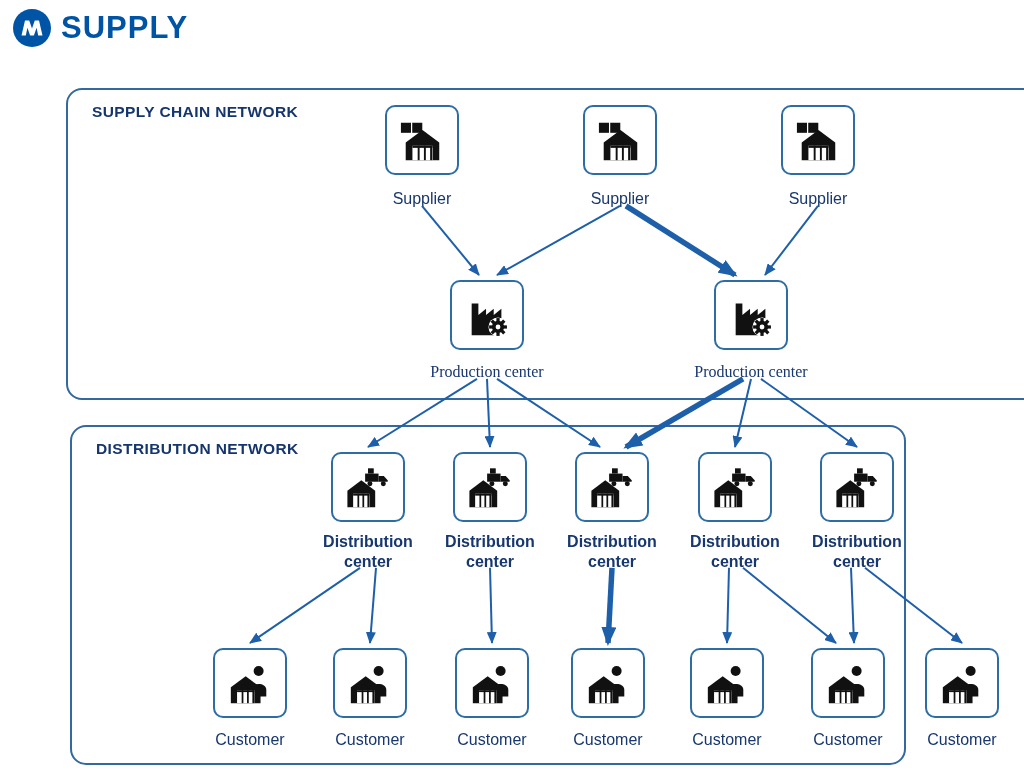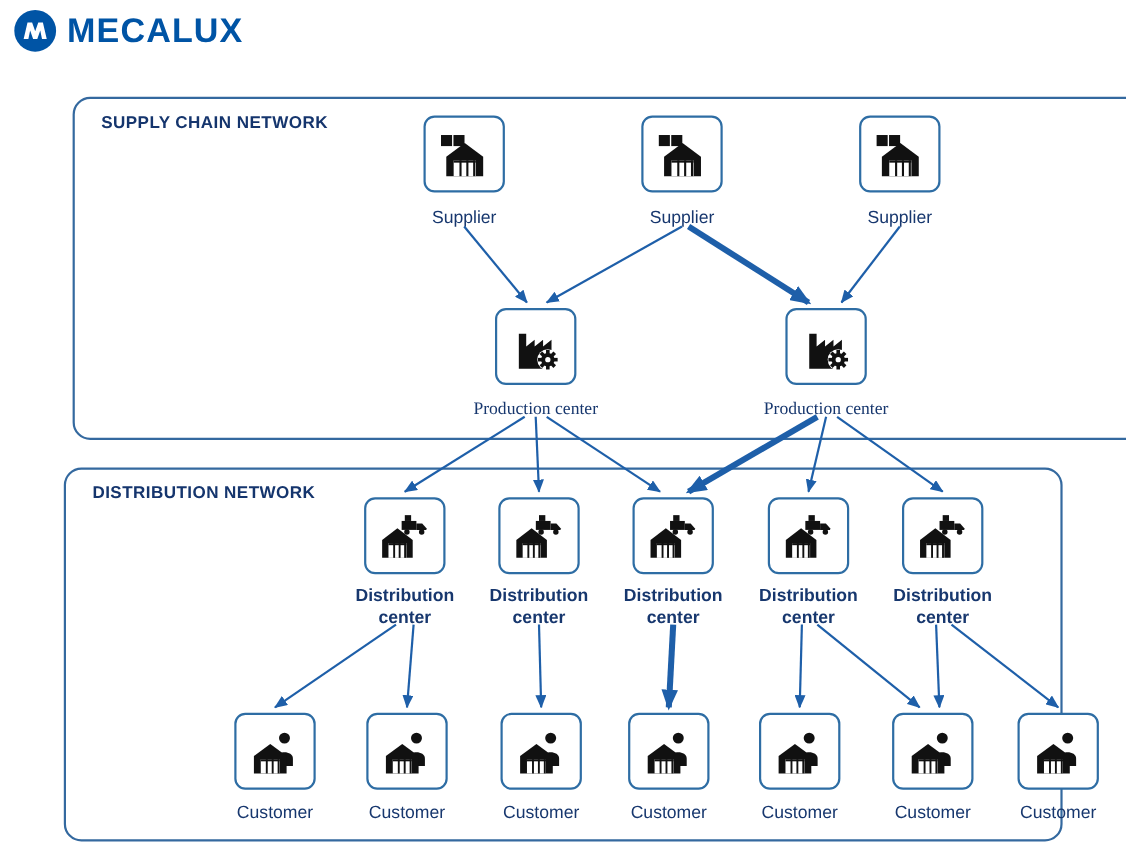--- a/index.html
+++ b/index.html
@@ -5,21 +5,21 @@
   * { margin:0; padding:0; box-sizing:border-box; }
   body { background:#fff; font-family:"Liberation Sans", sans-serif; }
   #page { position:relative; width:1024px; height:775px; background:#fff; overflow:hidden; }
 
   .brand { position:absolute; left:12px; top:8px; display:flex; align-items:center; gap:9px; }
   .brand-mark { width:40px; height:40px; display:block; }
   .brand-text { font-size:31px; font-weight:bold; color:var(--brand,#0054A5); letter-spacing:1px; }
 
   .panel { position:absolute; border:2px solid var(--panelBorder,#34699F); border-radius:16px; background:transparent;margin-left:44px; }
   #panel-supply { left:22px; top:88px; width:980px; height:312px; }
-  #panel-distribution { left:14px; top:425px; width:908px; height:340px; }
+  #panel-distribution { left:26px; top:425px; width:836px; height:340px; }
   .panel-title { position:absolute; left:24px; top:13px; font-size:15.5px; font-weight:bold;
                  color:var(--heading,#15356D); letter-spacing:.4px; }
 
   .node { position:absolute; width:110px; text-align:center; z-index:2; }
   .node.wide { width:150px;font-family:Liberation Serif, serif; }
   .tile { width:74px; height:70px; margin:0 auto; border:2px solid var(--tileBorder,#2E6DA4);
           border-radius:10px; background:#fff; display:flex; align-items:center; justify-content:center; }
   .ic { width:46px; height:46px; display:block; }
   .label { margin-top:12px; font-size:16px; line-height:1.22; color:var(--text,#17376E); }
   .node.sup .label { margin-top:14px; }
@@ -98,21 +98,21 @@
   </defs>
 </svg>
 
 <div id="page">
 
   <div class="brand">
     <svg class="brand-mark" viewBox="0 0 40 40">
       <circle cx="20" cy="20" r="19" fill="#0054A5"></circle>
       <path fill="#fff" d="M9.5 27.5 L13 12.5 H17.2 L20 20.5 L22.8 12.5 H27 L30.5 27.5 H26.2 L24.6 19.8 L21.9 27.5 H18.1 L15.4 19.8 L13.8 27.5 Z"></path>
     </svg>
-    <span class="brand-text">MECALUX</span>
+    <span class="brand-text">SUPPLY</span>
   </div>
 
   <section class="panel" id="panel-supply">
     <h2 class="panel-title">SUPPLY CHAIN NETWORK</h2>
   </section>
 
   <section class="panel" id="panel-distribution">
     <h2 class="panel-title">DISTRIBUTION NETWORK</h2>
   </section>
 

